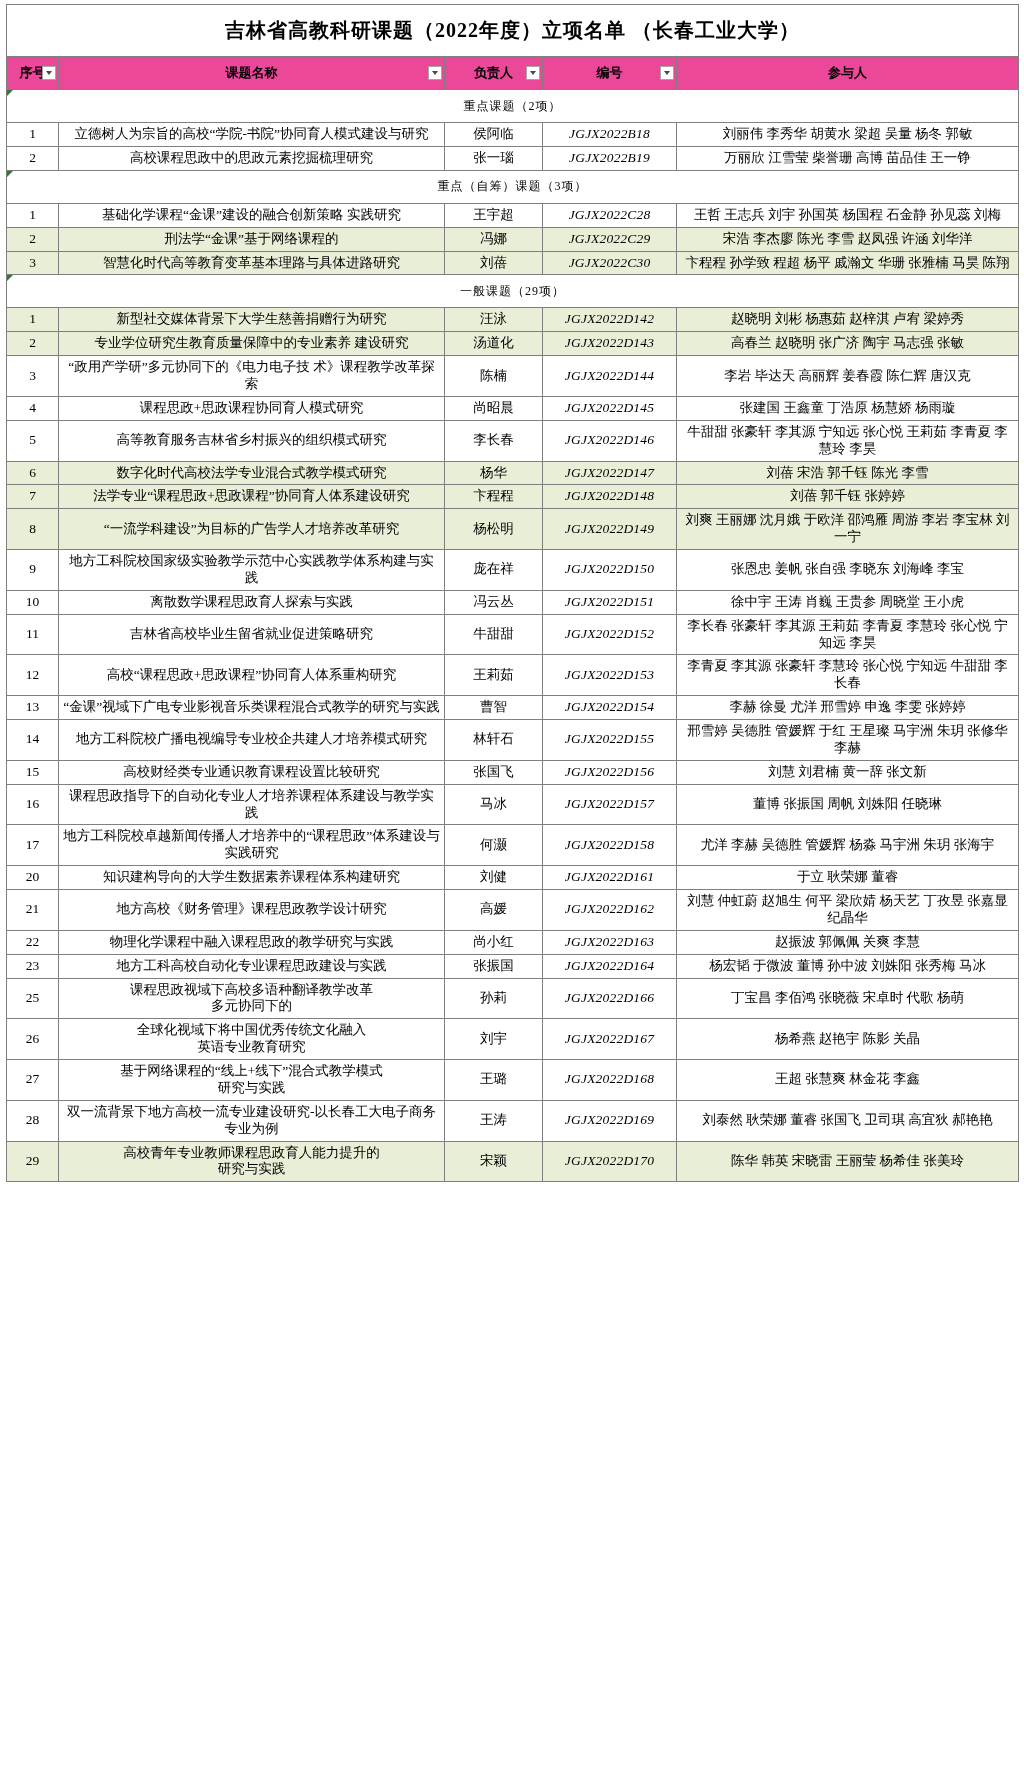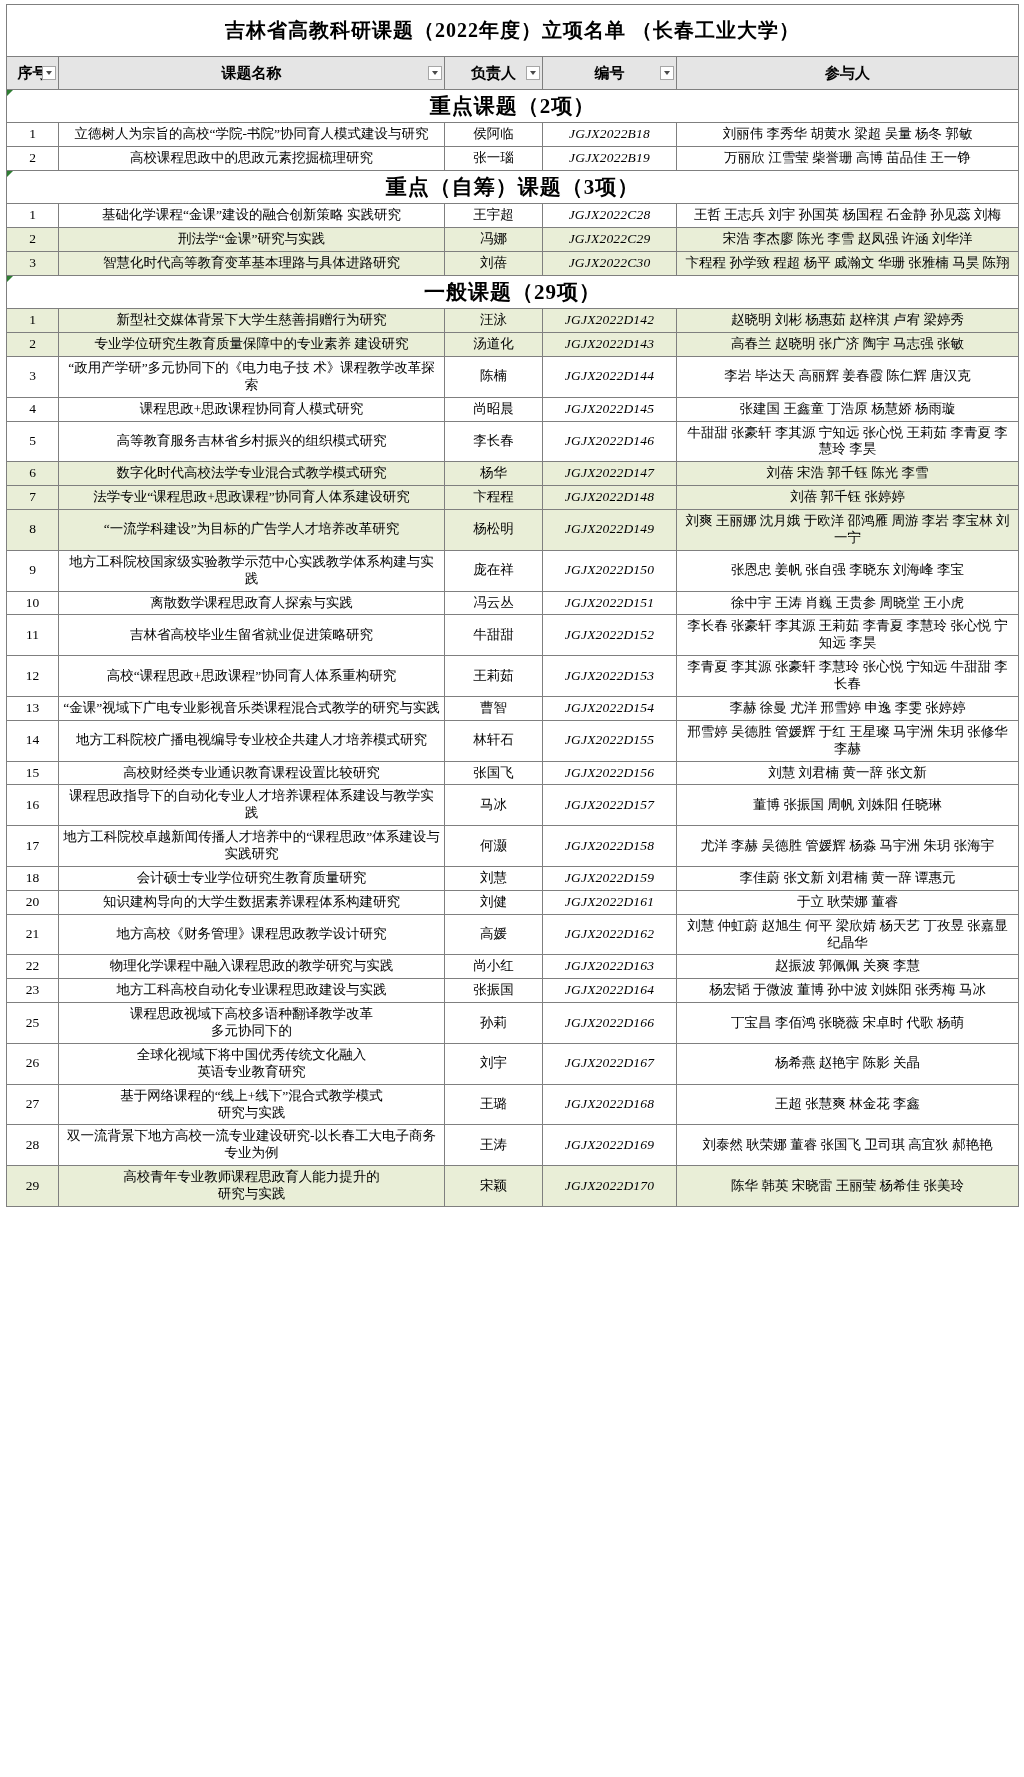--- a/index.html
+++ b/index.html
@@ -38,43 +38,43 @@
 
   tr.title-row td{
     border:1px solid #7f7f7f;
     font-size:20px;
     font-weight:bold;
     letter-spacing:1px;
     padding:8px 4px 9px 4px;
     height:34px;
   }
   tr.head-row td{
-    font-size:15px;
+    font-size:13px;
     font-weight:bold;
     height:26px;
     position:relative;
-    background:#e5e5e5;
+    background:#ec4899;
   }
   .hdr-inner{
     display:flex;align-items:center;justify-content:center;position:relative;
   }
   .hdr-text{display:inline-block;}
   .filter-btn{
     position:absolute;right:-2px;top:50%;transform:translateY(-50%);
     width:14px;height:14px;border:1px solid #a6a6a6;background:#ffffff;
     display:flex;align-items:center;justify-content:center;
     box-sizing:border-box;
   }
   .filter-btn .arrow{
     width:0;height:0;border-left:3px solid transparent;border-right:3px solid transparent;
     border-top:4px solid #4a4a4a;
   }
   tr.section-row td{
-    font-size:21px;
-    font-weight:bold;
+    font-size:12px;
+    font-weight:normal;
     height:26px;
     letter-spacing:1px;
     margin-left:36px;
   }
   .greenish{background:#e9eed7;}
   .white{background:#ffffff;}
   .code{
     font-family:"Liberation Serif","DejaVu Serif",serif;
     font-style:italic;
     font-size:13.5px;
@@ -172,21 +172,21 @@
         </tr>
         <tr>
           <td class="white">1</td>
           <td class="title-cell white">基础化学课程“金课”建设的融合创新策略 实践研究</td>
           <td class="white">王宇超</td>
           <td class="code white">JGJX2022C28</td>
           <td class="members white">王哲 王志兵 刘宇 孙国英 杨国程 石金静 孙见蕊 刘梅</td>
         </tr>
         <tr>
           <td class="greenish">2</td>
-          <td class="title-cell greenish">刑法学“金课”研究与实践</td>
+          <td class="title-cell greenish">刑法学“金课”基于网络课程的</td>
           <td class="greenish">冯娜</td>
           <td class="code greenish">JGJX2022C29</td>
           <td class="members greenish">宋浩 李杰廖 陈光 李雪 赵凤强 许涵 刘华洋</td>
         </tr>
         <tr>
           <td class="greenish">3</td>
           <td class="title-cell greenish">智慧化时代高等教育变革基本理路与具体进路研究</td>
           <td class="greenish">刘蓓</td>
           <td class="code greenish">JGJX2022C30</td>
           <td class="members greenish">卞程程 孙学致 程超 杨平 戚瀚文 华珊 张雅楠 马昊 陈翔</td>
@@ -307,27 +307,20 @@
           <td class="members white">董博 张振国 周帆 刘姝阳 任晓琳</td>
         </tr>
         <tr>
           <td class="white">17</td>
           <td class="title-cell white">地方工科院校卓越新闻传播人才培养中的“课程思政”体系建设与实践研究</td>
           <td class="white">何灏</td>
           <td class="code white">JGJX2022D158</td>
           <td class="members white">尤洋 李赫 吴德胜 管媛辉 杨淼 马宇洲 朱玥 张海宇</td>
         </tr>
         <tr>
-          <td class="white">18</td>
-          <td class="title-cell white">会计硕士专业学位研究生教育质量研究</td>
-          <td class="white">刘慧</td>
-          <td class="code white">JGJX2022D159</td>
-          <td class="members white">李佳蔚 张文新 刘君楠 黄一辞 谭惠元</td>
-        </tr>
-        <tr>
           <td class="white">20</td>
           <td class="title-cell white">知识建构导向的大学生数据素养课程体系构建研究</td>
           <td class="white">刘健</td>
           <td class="code white">JGJX2022D161</td>
           <td class="members white">于立 耿荣娜 董睿</td>
         </tr>
         <tr>
           <td class="white">21</td>
           <td class="title-cell white">地方高校《财务管理》课程思政教学设计研究</td>
           <td class="white">高媛</td>

